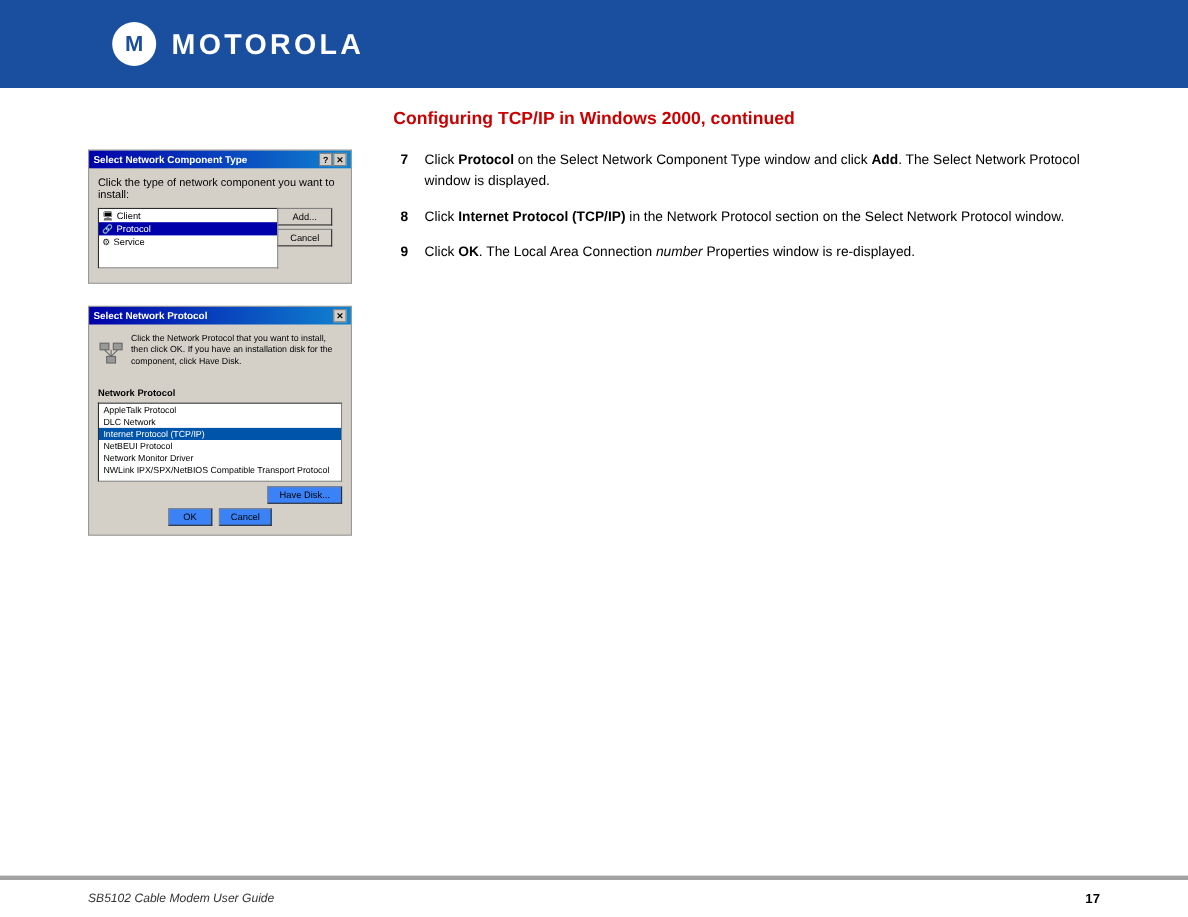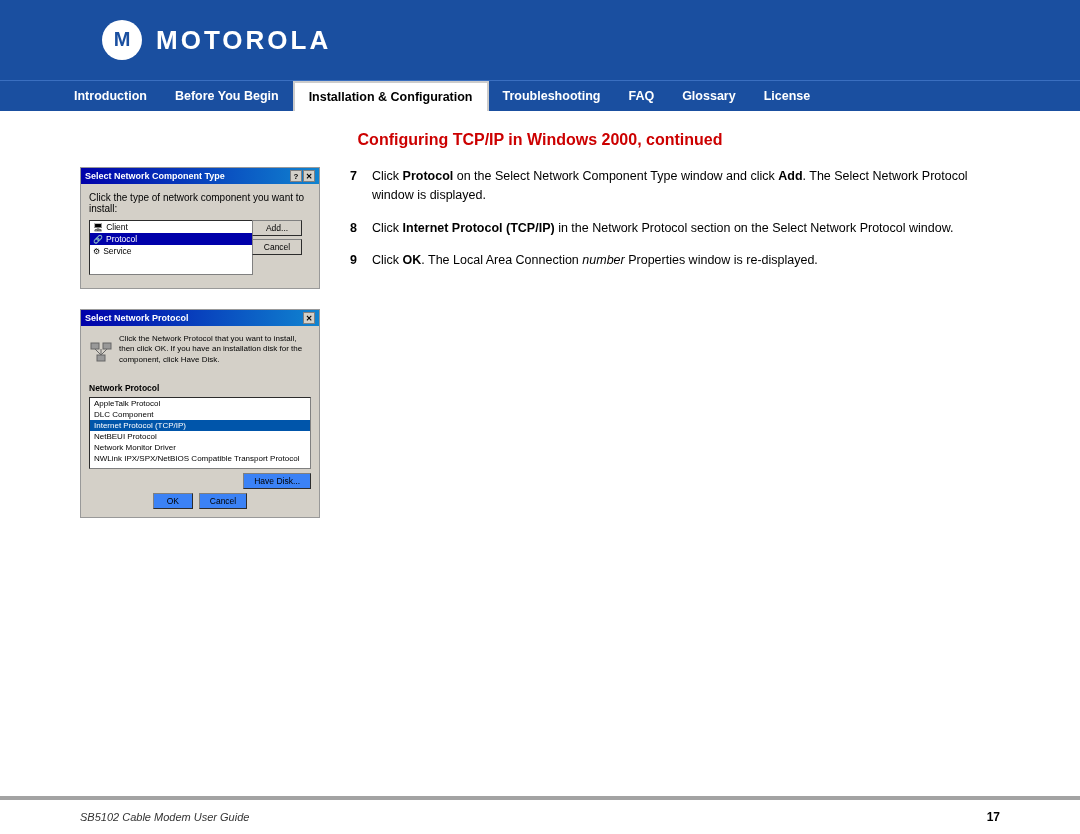--- a/index.html
+++ b/index.html
@@ -83,21 +83,21 @@
     .page-title {
       color: #cc0000;
       font-size: 16px;
       font-weight: bold;
       text-align: center;
       margin-bottom: 18px;
     }
 
     .content-body {
       display: flex;
-      gap: 30px;
+      gap: 44px;
     }
 
     .screenshots-column {
       width: 240px;
       flex-shrink: 0;
       display: flex;
       flex-direction: column;
       gap: 20px;
     }
 
@@ -322,29 +322,20 @@
   <div class="header-bar">
     <div class="motorola-logo">
       <svg class="logo-icon" viewBox="0 0 44 44" xmlns="http://www.w3.org/2000/svg">
         <circle cx="22" cy="22" r="20" fill="white"></circle>
         <text x="22" y="28" text-anchor="middle" font-size="20" font-weight="bold" fill="#1a4fa0" font-family="Arial">M</text>
       </svg>
       <span class="logo-text">MOTOROLA</span>
     </div>
   </div>
 
-  <div class="nav-bar">
-    <div class="nav-item">Introduction</div>
-    <div class="nav-item">Before You Begin</div>
-    <div class="nav-item active">Installation &amp; Configuration</div>
-    <div class="nav-item">Troubleshooting</div>
-    <div class="nav-item">FAQ</div>
-    <div class="nav-item">Glossary</div>
-    <div class="nav-item">License</div>
-  </div>
 
   <div class="content-area">
 
     <div class="page-title">Configuring TCP/IP in Windows 2000, continued</div>
 
     <div class="content-body">
 
       <div class="screenshots-column">
 
         <div class="screenshot-window">
@@ -399,21 +390,21 @@
                   <line x1="12" y1="8" x2="12" y2="14" stroke="#666" stroke-width="1"></line>
                   <line x1="6" y1="8" x2="12" y2="14" stroke="#666" stroke-width="1"></line>
                   <line x1="18" y1="8" x2="12" y2="14" stroke="#666" stroke-width="1"></line>
                 </svg>
               </div>
               <div class="dialog-text">Click the Network Protocol that you want to install, then click OK. If you have an installation disk for the component, click Have Disk.</div>
             </div>
             <div class="section-label">Network Protocol</div>
             <div class="network-list">
               <div class="network-list-item">AppleTalk Protocol</div>
-              <div class="network-list-item">DLC Component</div>
+              <div class="network-list-item">DLC Network</div>
               <div class="network-list-item selected">Internet Protocol (TCP/IP)</div>
               <div class="network-list-item">NetBEUI Protocol</div>
               <div class="network-list-item">Network Monitor Driver</div>
               <div class="network-list-item">NWLink IPX/SPX/NetBIOS Compatible Transport Protocol</div>
             </div>
             <div class="have-disk-row">
               <div class="small-btn">Have Disk...</div>
             </div>
             <div class="ok-cancel-row">
               <div class="small-btn">OK</div>

